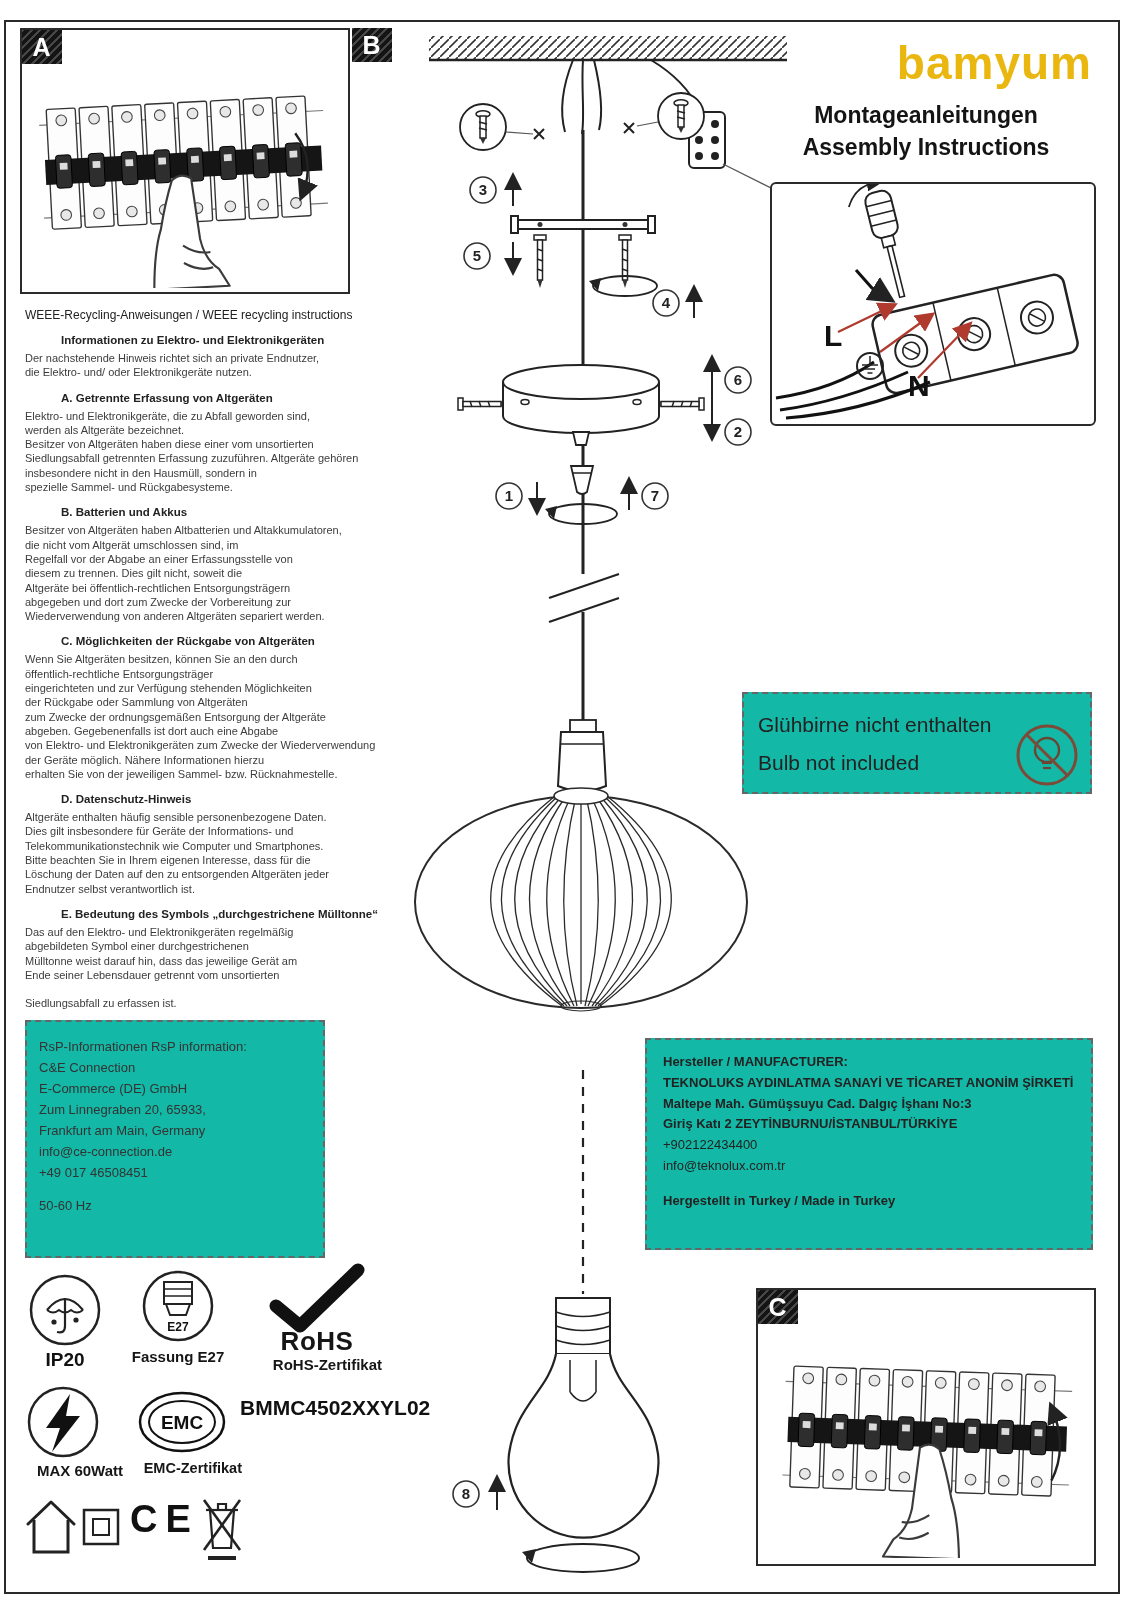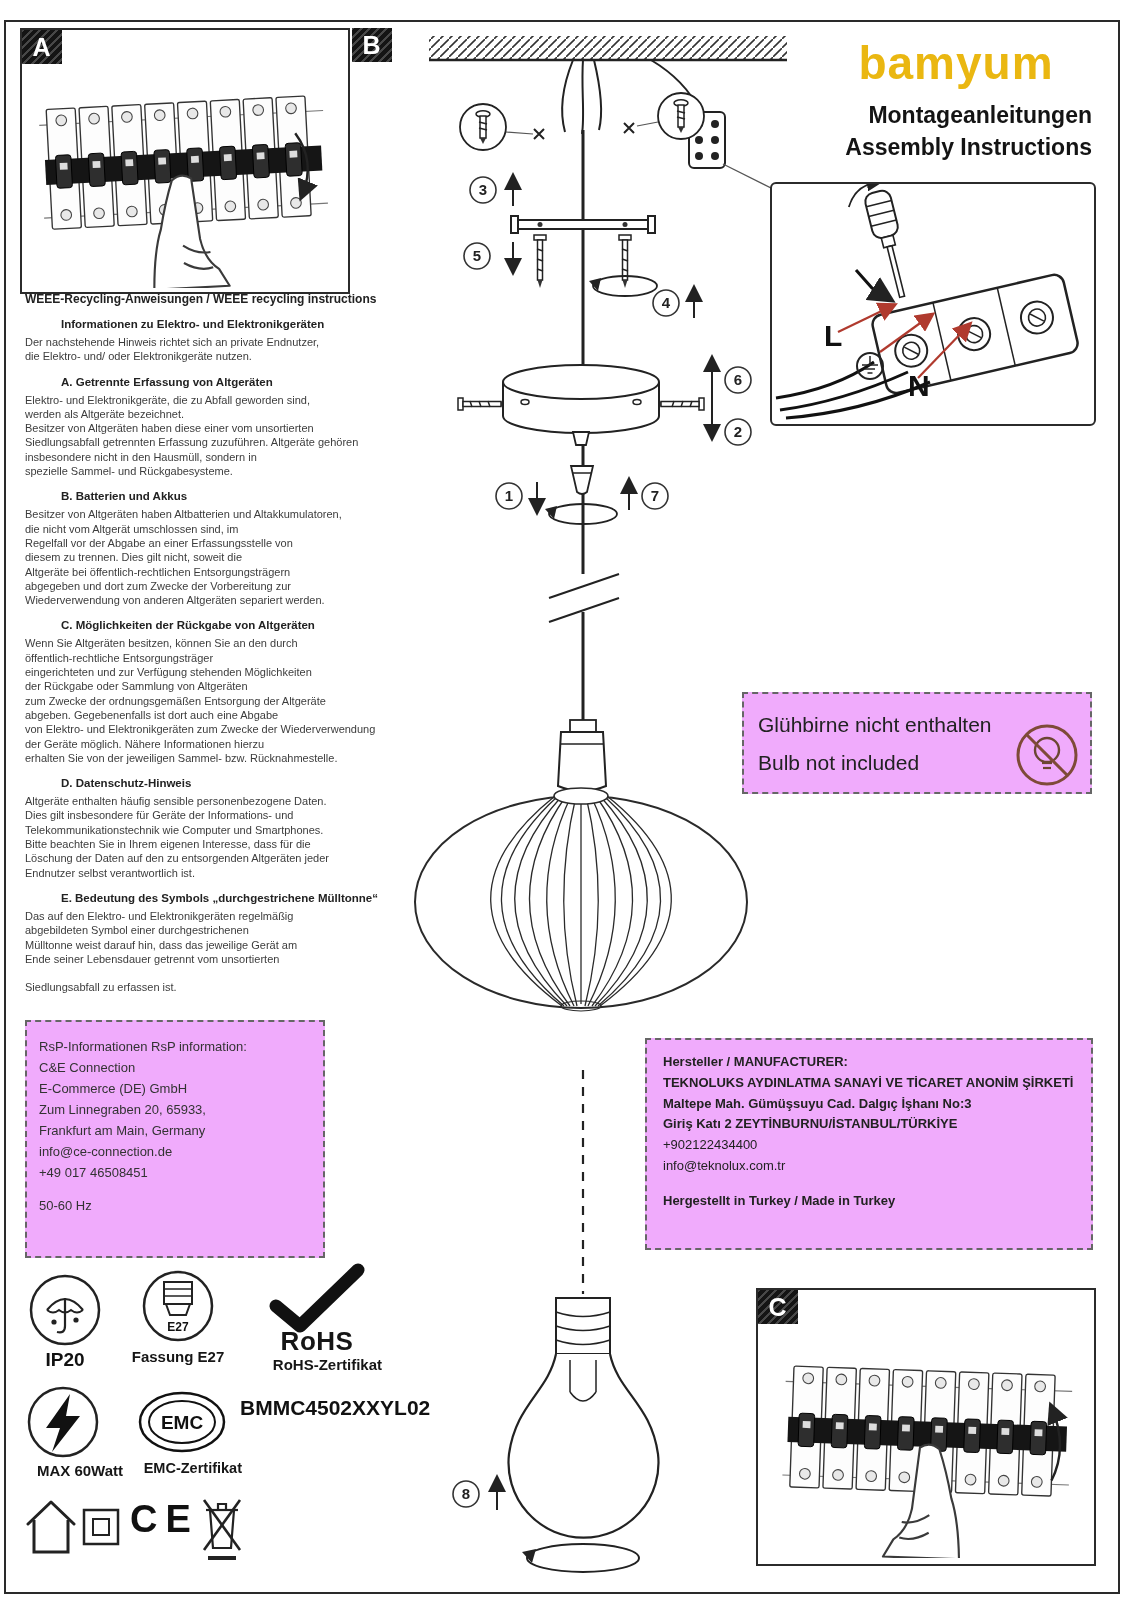--- a/index.html
+++ b/index.html
@@ -5,27 +5,27 @@
   html,body { margin:0; padding:0; background:#9a9a9a; }
   .page { position:relative; width:1124px; height:1600px; background:#fff; margin:0 auto;
           font-family:"Liberation Sans", sans-serif; color:#1a1a1a; overflow:hidden; }
   .abs { position:absolute; }
   .frame { left:4px; top:20px; width:1112px; height:1570px; border:2px solid #2a2a2a; }
   .panel-box { border:2px solid #2b2b2b; background:#fff; }
   .black-label { background-color:#141414;
     background-image:repeating-linear-gradient(135deg, rgba(255,255,255,.22) 0 2px, transparent 2px 6px);
     color:#fff; font-weight:bold; font-size:25px; width:40px; height:34px;
     display:flex; align-items:center; justify-content:center; letter-spacing:1px; }
-  .dashed-box { border:2px dashed #666; background:#f0abfc; }
+  .dashed-box { border:2px dashed #666; background:#14b8a6; }
 
   .logo { font-size:46px; font-weight:bold; color:#eab711; letter-spacing:1px; text-align:right; }
-  .subtitle { font-size:23px; font-weight:600; color:#141414; text-align:right; }
+  .subtitle { font-size:23px; font-weight:600; color:#141414; text-align:center; }
 
   .weee { width:398px; }
-  .weee-title { font-size:12px; font-weight:bold; color:#222; margin-bottom:10px; }
+  .weee-title { font-size:12px; font-weight:normal; color:#222; margin-bottom:10px;margin-top:16px; }
   .weee-h { font-size:11.5px; font-weight:bold; color:#222; margin:12px 0 5px 0;padding-left:36px; }
   .weee-b { font-size:11px; line-height:1.3; color:#3c3c3c; white-space:pre-line; }
 
   .rsp { padding:14px 12px; font-size:13px; color:#333; line-height:1.62; }
   .rsp .gap { margin-top:12px; }
 
   .mfr { padding:12px 16px; font-size:13px; color:#222; line-height:1.6; font-weight:bold; }
   .mfr .light { font-weight:normal; }
   .mfr .gap { margin-top:14px; }
 
@@ -129,21 +129,21 @@
         </g>
         <path d="M272,86 q20,30 4,64" fill="none" stroke="#222" stroke-width="2.5" marker-end="url(#ab)"></path>
       </g>
     </svg>
   </div>
 
   <div class="abs black-label" style="left:352px; top:28px;">
     <span>B</span>
   </div>
 
-  <div class="abs logo" style="left:820px; top:36px; width:272px;text-align:center;">bamyum</div>
+  <div class="abs logo" style="left:820px; top:36px; width:272px;">bamyum</div>
   <div class="abs subtitle" style="left:760px; top:102px; width:332px;">Montageanleitungen</div>
   <div class="abs subtitle" style="left:760px; top:134px; width:332px;">Assembly Instructions</div>
 
   <svg class="abs" style="left:413px; top:30px;" width="380" height="1010" viewBox="0 0 380 1010">
 
     <rect x="16" y="6" width="358" height="24" fill="url(#hatch)"></rect>
     <line x1="16" y1="30" x2="374" y2="30" stroke="#222" stroke-width="2.5"></line>
 
     <g>
       <path d="M160,30 C150,55 146,80 152,102" class="w2"></path>

